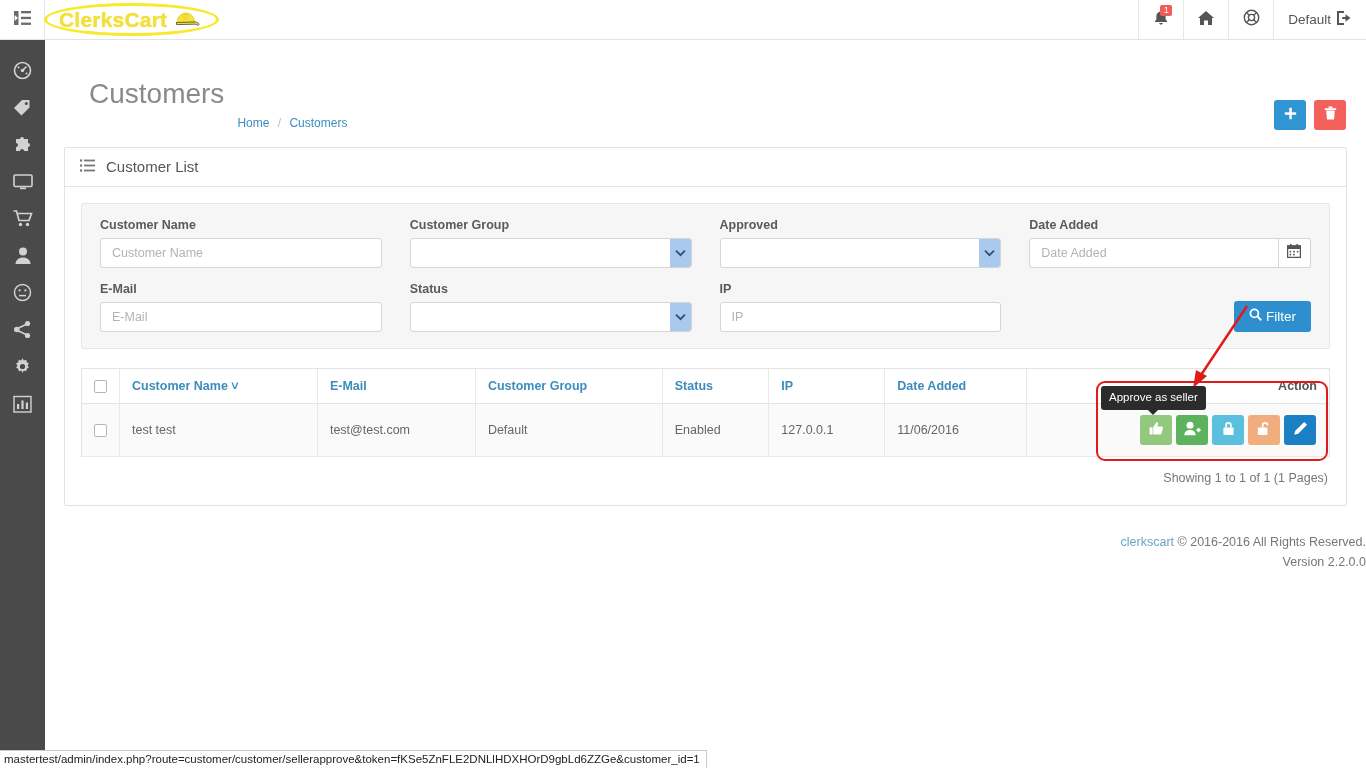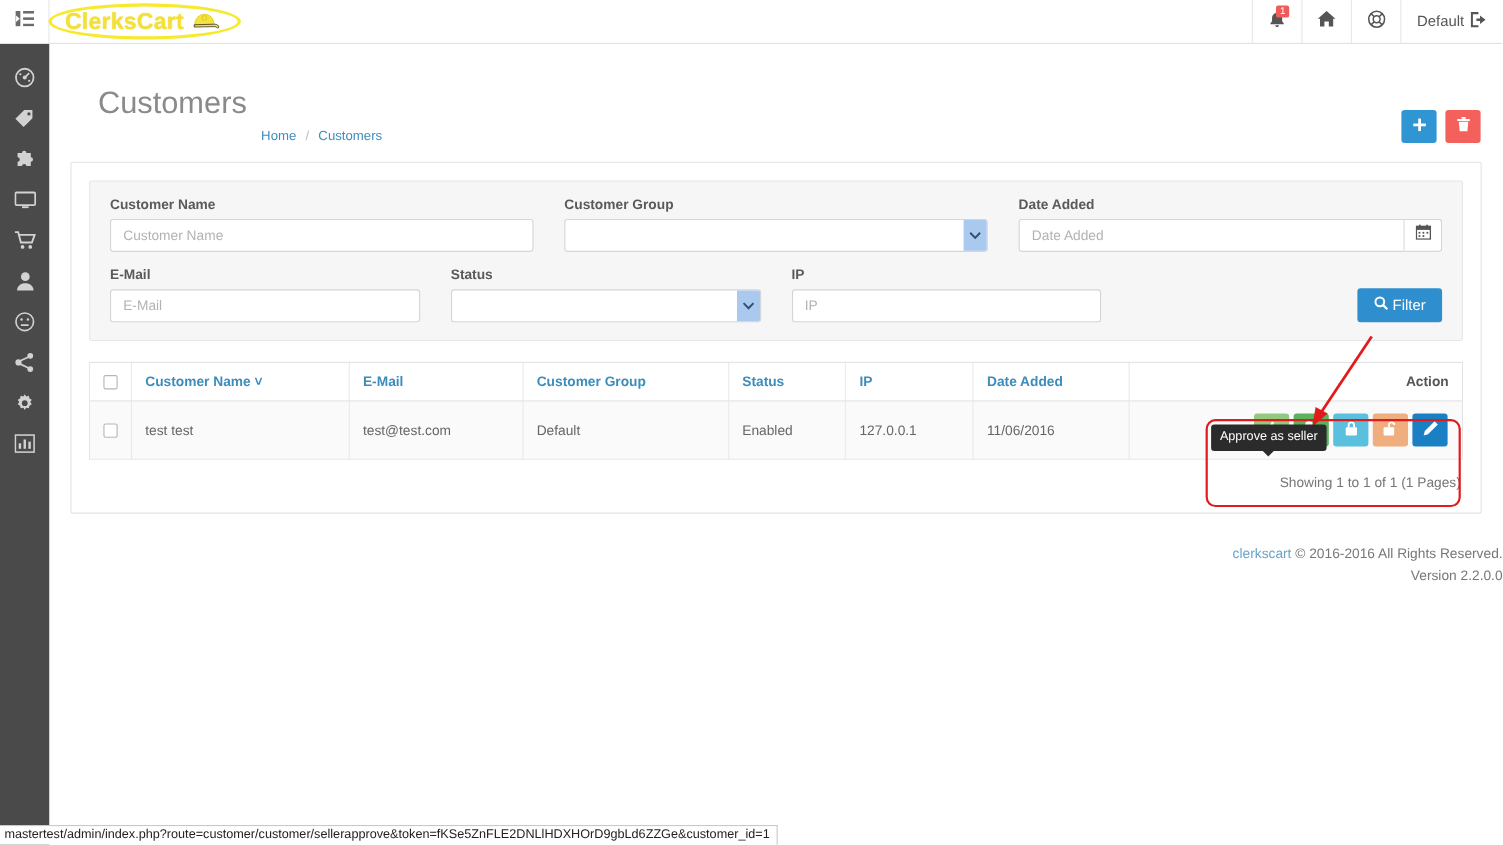--- a/index.html
+++ b/index.html
@@ -383,31 +383,55 @@
               <rect x="0.8" y="2.2" width="11.4" height="1.8" fill="#fff"></rect>
               <rect x="4.6" y="0.4" width="3.8" height="1.6" fill="#fff"></rect>
               <path d="M2.2 4.6 h8.6 l-0.8 8.8 h-7 Z" fill="#fff"></path>
             </svg>
           </span>
         </button>
       </div>
     </div>
 
     <div class="panel">
+      <div class="panel-head">
+        <span>
+          <svg width="15" height="13" viewBox="0 0 15 13">
+            <rect x="0" y="0.4" width="2.2" height="2.2" fill="#777"></rect>
+            <rect x="4" y="0.6" width="11" height="1.8" fill="#777"></rect>
+            <rect x="0" y="5.4" width="2.2" height="2.2" fill="#777"></rect>
+            <rect x="4" y="5.6" width="11" height="1.8" fill="#777"></rect>
+            <rect x="0" y="10.4" width="2.2" height="2.2" fill="#777"></rect>
+            <rect x="4" y="10.6" width="11" height="1.8" fill="#777"></rect>
+          </svg>
+        </span>
+        <span class="panel-head-title">Customer List</span>
+      </div>
 
       <div class="panel-body">
 
         <div class="filter-box">
           <div class="row">
             <div class="fgroup">
               <label class="flabel">Customer Name</label>
               <input class="finput" type="text" placeholder="Customer Name" style="">
             </div>
             <div class="fgroup">
               <label class="flabel">Customer Group</label>
+              <div class="fselect-wrap">
+                <select class="fselect"><option></option></select>
+                <span class="fselect-arrow">
+                  <svg width="11" height="8" viewBox="0 0 11 8">
+                      <polyline points="1,1.6 5.5,6.2 10,1.6" fill="none" stroke="#33506e" stroke-width="1.8"></polyline>
+                    </svg>
+                </span>
+              </div>
+            </div>
+            <div class="fgroup">
+              <label class="flabel">Approved</label>
               <div class="fselect-wrap">
                 <select class="fselect"><option></option></select>
                 <span class="fselect-arrow">
                   <svg width="11" height="8" viewBox="0 0 11 8">
                       <polyline points="1,1.6 5.5,6.2 10,1.6" fill="none" stroke="#33506e" stroke-width="1.8"></polyline>
                     </svg>
                 </span>
               </div>
             </div>
             <div class="fgroup">

